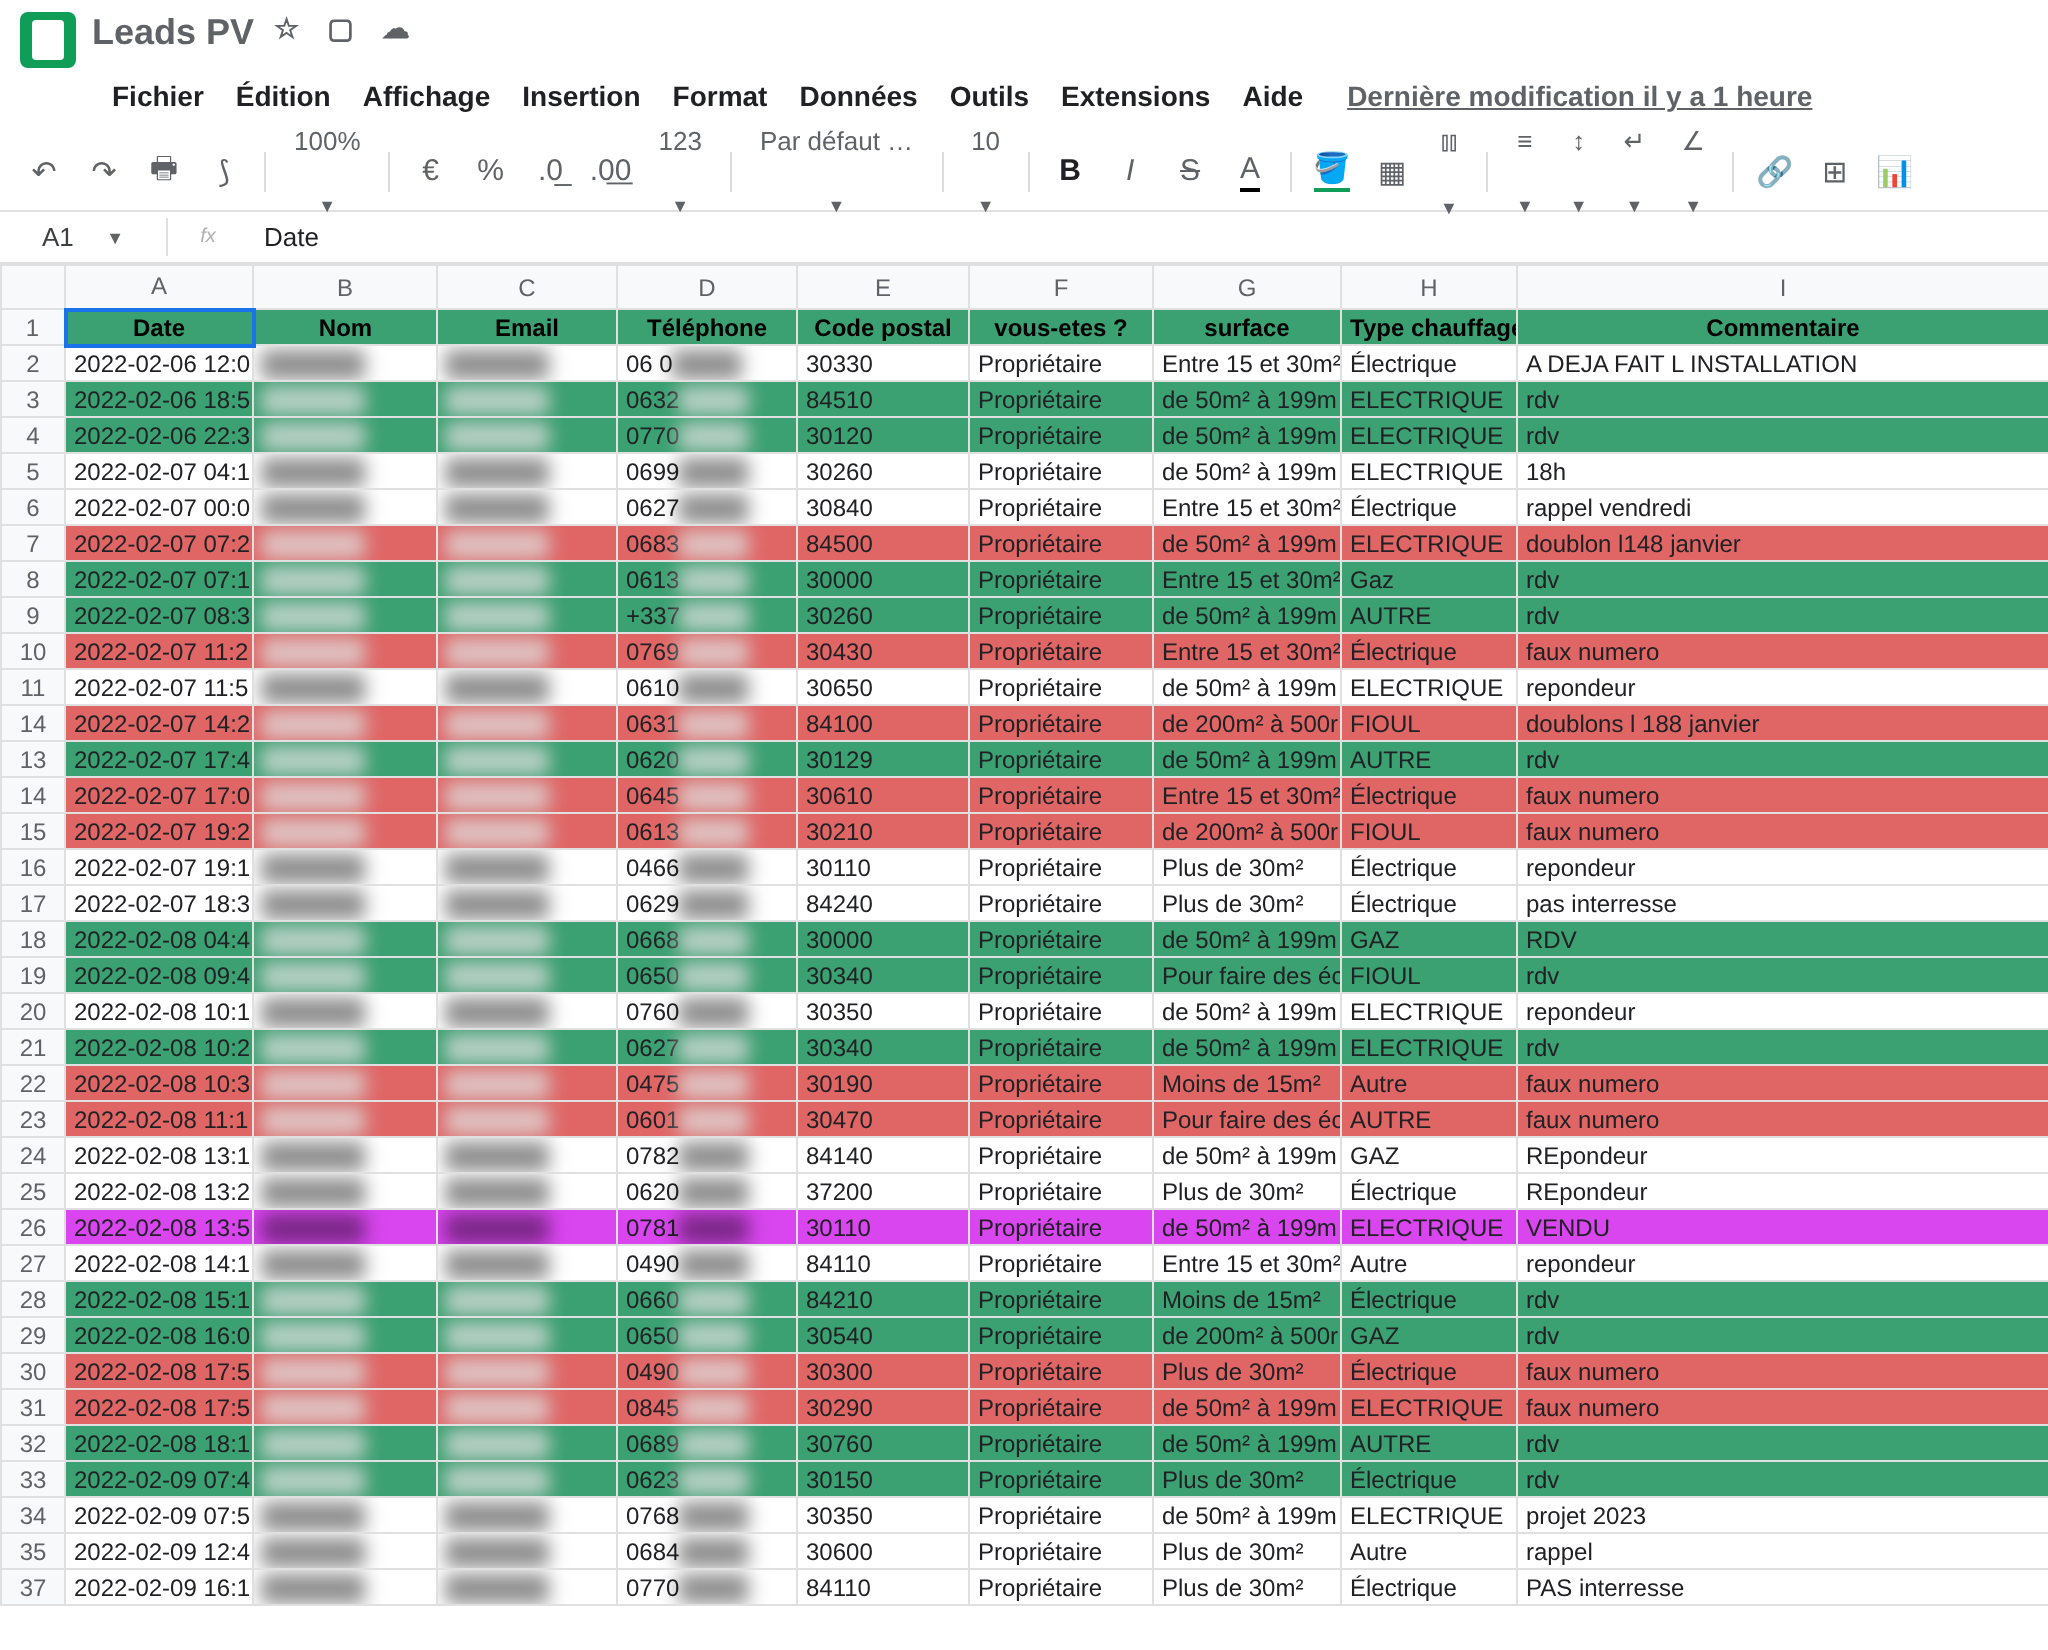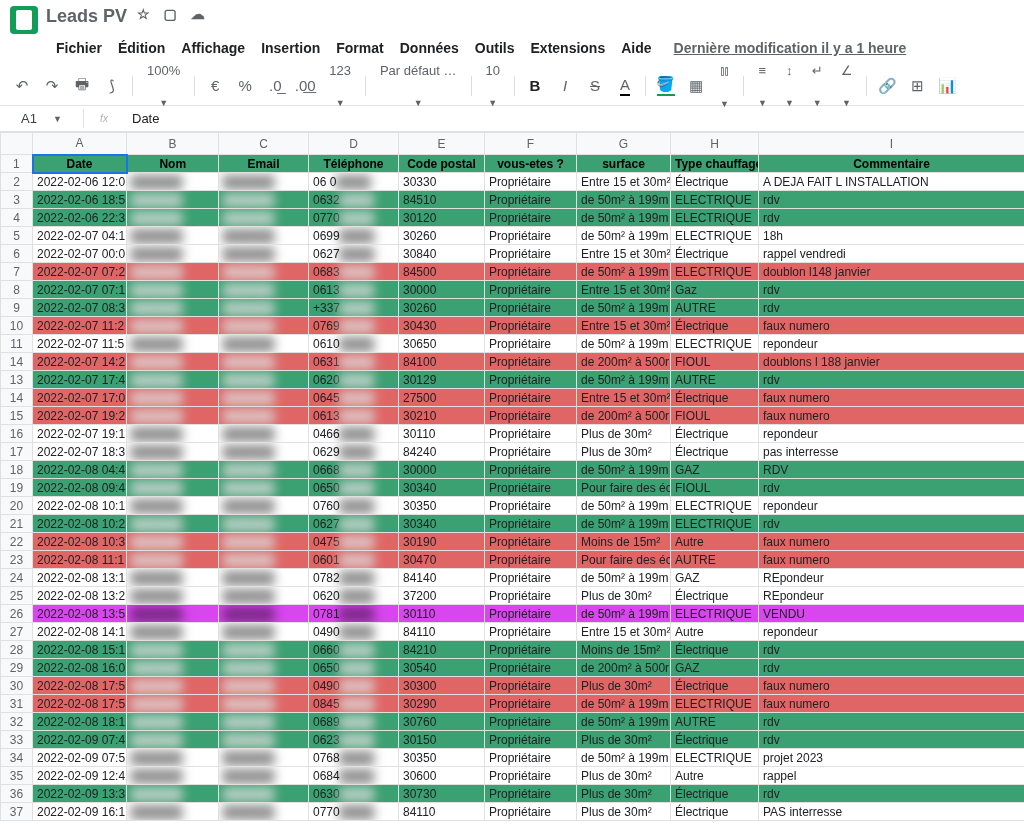--- a/index.html
+++ b/index.html
@@ -338,21 +338,21 @@
           <td>de 50m² à 199m</td>
           <td>AUTRE</td>
           <td>rdv</td>
         </tr>
         <tr class="red">
           <td>14</td>
           <td>2022-02-07 17:0</td>
           <td><span class="blur">██████</span></td>
           <td><span class="blur">██████</span></td>
           <td>0645<span class="blur">████</span></td>
-          <td>27500</td>
+          <td>30610</td>
           <td>Propriétaire</td>
           <td>Entre 15 et 30m²</td>
           <td>Électrique</td>
           <td>faux numero</td>
         </tr>
         <tr class="red">
           <td>15</td>
           <td>2022-02-07 19:2</td>
           <td><span class="blur">██████</span></td>
           <td><span class="blur">██████</span></td>
@@ -596,32 +596,20 @@
           <td>2022-02-09 12:4</td>
           <td><span class="blur">██████</span></td>
           <td><span class="blur">██████</span></td>
           <td>0684<span class="blur">████</span></td>
           <td>30600</td>
           <td>Propriétaire</td>
           <td>Plus de 30m²</td>
           <td>Autre</td>
           <td>rappel</td>
         </tr>
-        <tr class="green">
-          <td>36</td>
-          <td>2022-02-09 13:3</td>
-          <td><span class="blur">██████</span></td>
-          <td><span class="blur">██████</span></td>
-          <td>0630<span class="blur">████</span></td>
-          <td>30730</td>
-          <td>Propriétaire</td>
-          <td>Plus de 30m²</td>
-          <td>Électrique</td>
-          <td>rdv</td>
-        </tr>
         <tr>
           <td>37</td>
           <td>2022-02-09 16:1</td>
           <td><span class="blur">██████</span></td>
           <td><span class="blur">██████</span></td>
           <td>0770<span class="blur">████</span></td>
           <td>84110</td>
           <td>Propriétaire</td>
           <td>Plus de 30m²</td>
           <td>Électrique</td>

